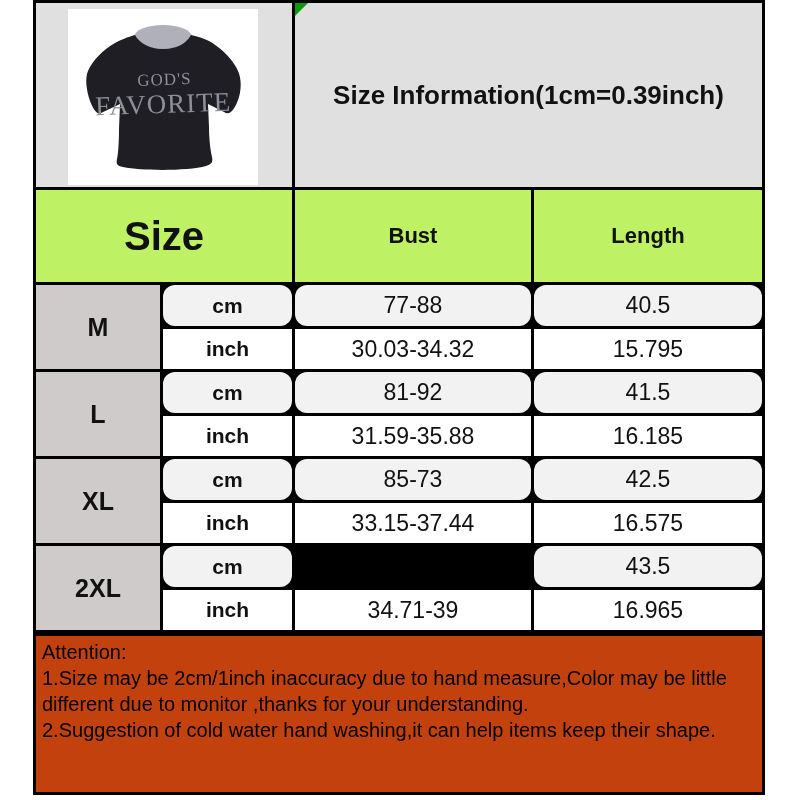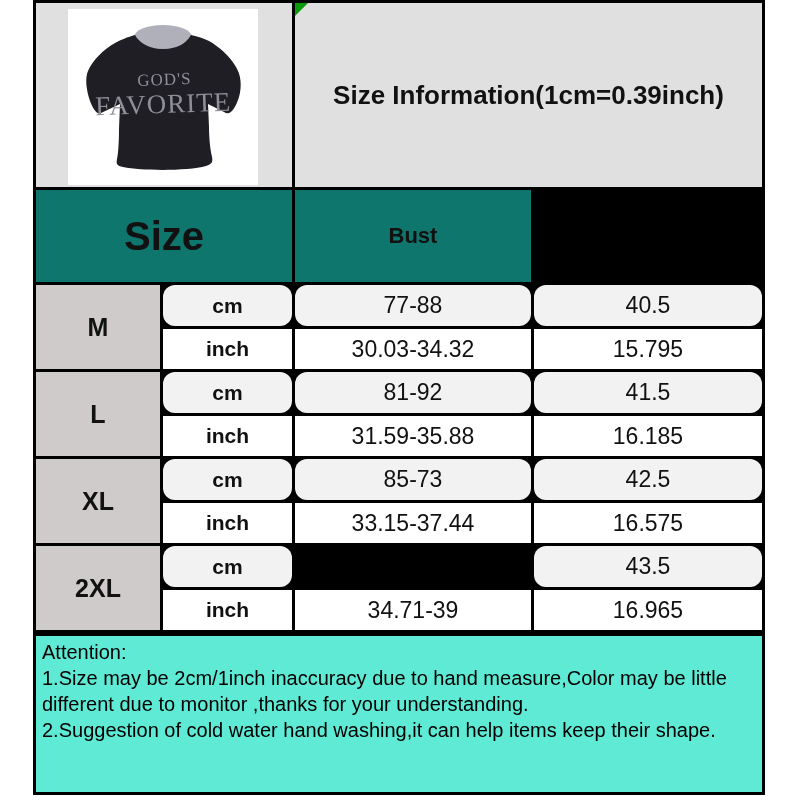--- a/index.html
+++ b/index.html
@@ -27,21 +27,21 @@
     width: max-content;
   }
   .cell {
     display: flex;
     align-items: center;
     justify-content: center;
     color: #111;
   }
   .cell-product   { background: #e0e0e0; position: relative; }
   .cell-title     { background: #e0e0e0; position: relative; }
-  .hdr            { background: #0f766e; }
+  .hdr            { background: #bef264; }
   .size-label     { background: #cfcbcb; font-weight: bold; font-size: 25px; }
   .row-cm         { background: #f2f2f2; border-radius: 12px; }
   .row-inch       { background: #ffffff; }
   .unit           { font-weight: bold; font-size: 21px; }
   .val            { font-size: 23px; }
   .title-text     { font-weight: bold; font-size: 26px; letter-spacing: 0px; }
   .size-hdr-text  { font-weight: bold; font-size: 40px; }
   .col-hdr-text   { font-weight: bold; font-size: 22px; }
 
   
@@ -61,21 +61,21 @@
     background: #ffffff;
   }
 
   
   .attention-box {
     position: absolute;
     left: 33px; top: 633px;
     width: 732px; height: 162px;
     box-sizing: border-box;
     border: 3px solid #000;
-    background: #5eead4;
+    background: #c2410c;
     padding: 3px 6px 0 6px;
     font-size: 20px;
     line-height: 26px;
     color: #000;
   }
   .attention-box p { margin: 0; }
 </style>
 </head>
 <body>
 
@@ -107,20 +107,23 @@
       <div class="corner-marker"></div>
       <span class="title-text">Size Information(1cm=0.39inch)</span>
     </div>
 
     <div class="cell hdr" style="grid-area:2/1/3/3">
       <span class="size-hdr-text">Size</span>
     </div>
     <div class="cell hdr" style="grid-area:2/3/3/4">
       <span class="col-hdr-text">Bust</span>
     </div>
+    <div class="cell hdr" style="grid-area:2/4/3/5">
+      <span class="col-hdr-text">Length</span>
+    </div>
 
     <div class="cell size-label" style="grid-area:3/1/5/2">M</div>
     <div class="cell unit row-cm" style="grid-area:3/2/4/3">cm</div>
     <div class="cell val row-cm" style="grid-area:3/3/4/4">77-88</div>
     <div class="cell val row-cm" style="grid-area:3/4/4/5">40.5</div>
     <div class="cell unit row-inch" style="grid-area:4/2/5/3">inch</div>
     <div class="cell val row-inch" style="grid-area:4/3/5/4">30.03-34.32</div>
     <div class="cell val row-inch" style="grid-area:4/4/5/5">15.795</div>
 
     <div class="cell size-label" style="grid-area:5/1/7/2">L</div>

